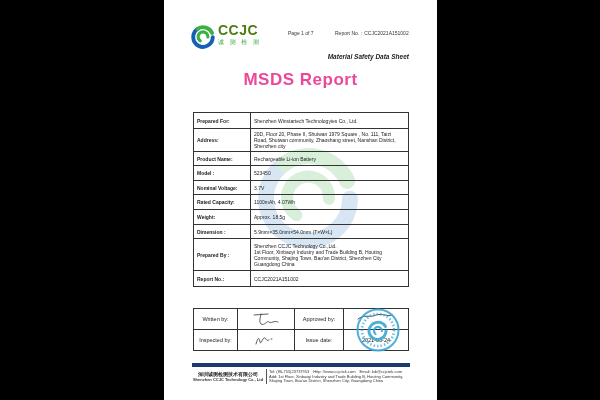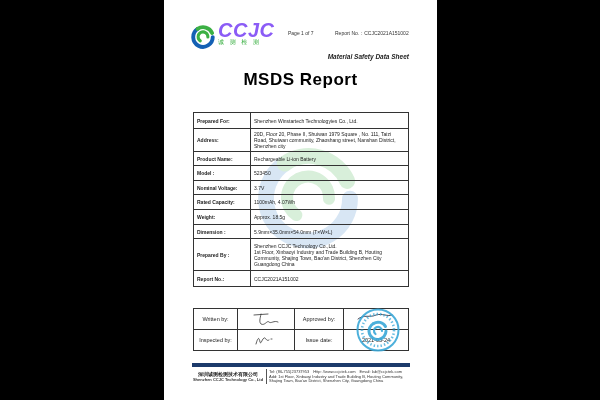--- a/index.html
+++ b/index.html
@@ -10,29 +10,29 @@
            background:#ffffff; color:#222; }
 
   
   .watermark { position:absolute; left:86px; top:138px; width:116px; height:112px;
                opacity:.55; pointer-events:none; }
 
   
   .logo { position:absolute; left:26px; top:23px; display:flex; align-items:flex-start; }
   .logo-icon { width:26px; height:26px; }
   .logo-txt { margin-left:2px; }
-  .logo-name { font-size:20px; font-weight:bold; color:#8b5cf6; letter-spacing:.5px;
-               line-height:15px; font-style:italic; }
+  .logo-name { font-size:14px; font-weight:bold; color:#4d7c0f; letter-spacing:.5px;
+               line-height:15px; }
   .logo-sub  { font-size:6px; color:#3cb044; letter-spacing:2px; line-height:8px; }
   .page-number { position:absolute; left:124px; top:30px; font-size:5px; color:#333; }
   .report-no { position:absolute; left:171px; top:30px; font-size:5px; color:#333; white-space:nowrap; }
   .doc-type { position:absolute; right:28px; top:53px; font-size:6.5px; font-weight:bold;
               font-style:italic; color:#222; }
   .title { position:absolute; left:0; top:70px; width:100%; text-align:center;
-           font-size:17px; font-weight:bold; color:#000000; letter-spacing:.5px; }
+           font-size:17px; font-weight:bold; color:#ec4899; letter-spacing:.5px; }
 
   
   table { border-collapse:collapse; }
   .info-table { position:absolute; left:29px; top:112px; width:215px; table-layout:fixed; }
   .info-table td { border:1px solid #333; font-size:5px; line-height:6px;
                    padding:1px 3px; vertical-align:middle; color:#222; }
   .info-table td.lbl { width:57px; font-weight:bold; }
   .info-table td.val { width:158px; white-space:pre-line; }
   .r0{height:16px}.r1{height:23px}.r2{height:14px}.r3{height:15px}.r4{height:14px}
   .r5{height:15px}.r6{height:15px}.r7{height:14px}.r8{height:32px}.r9{height:16px}

